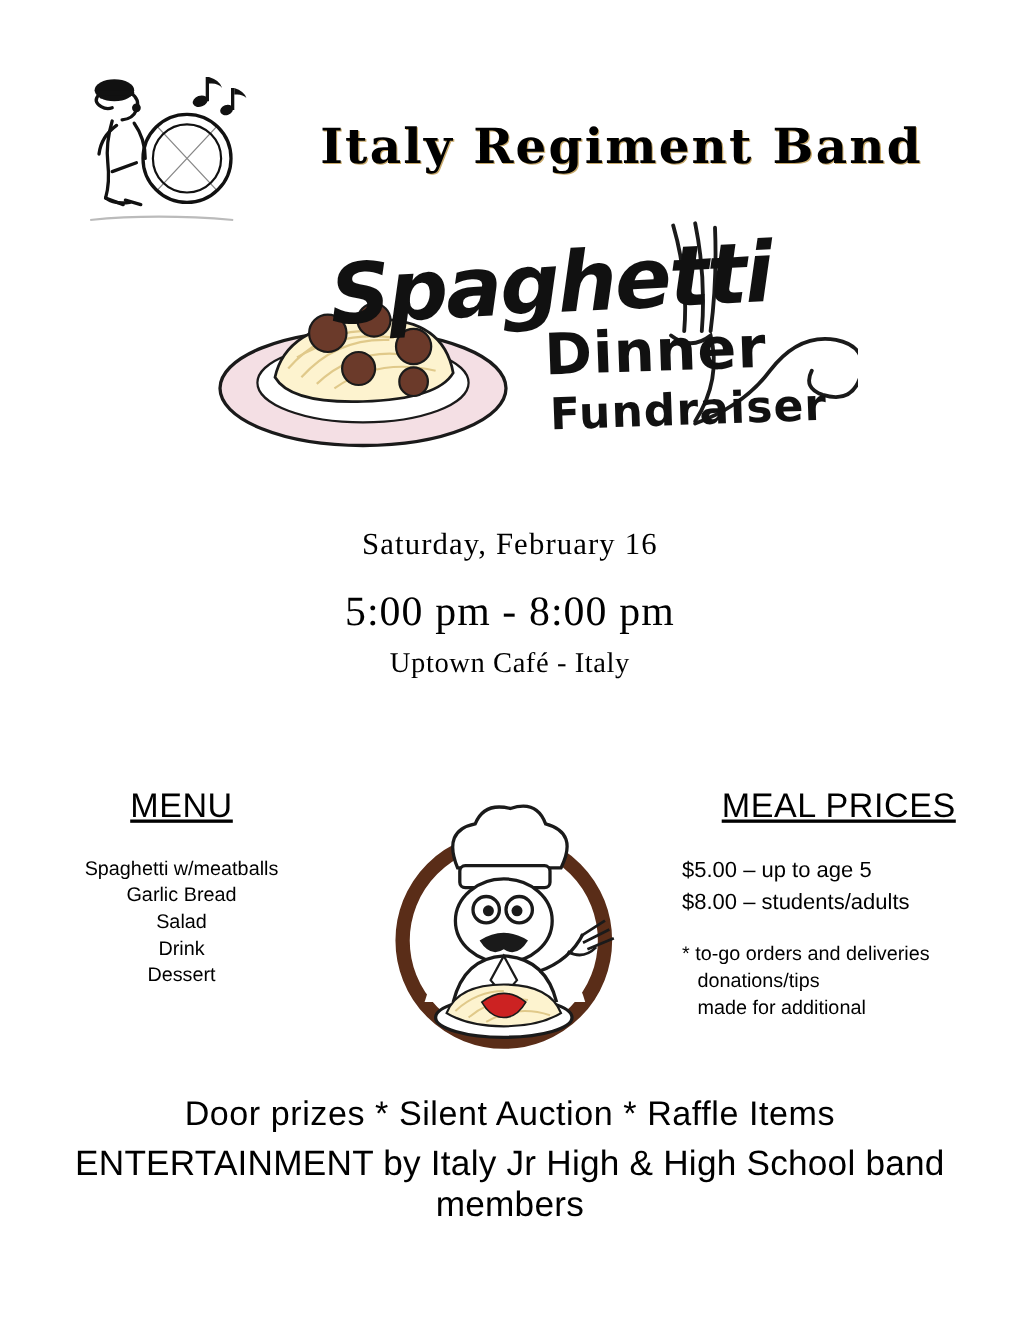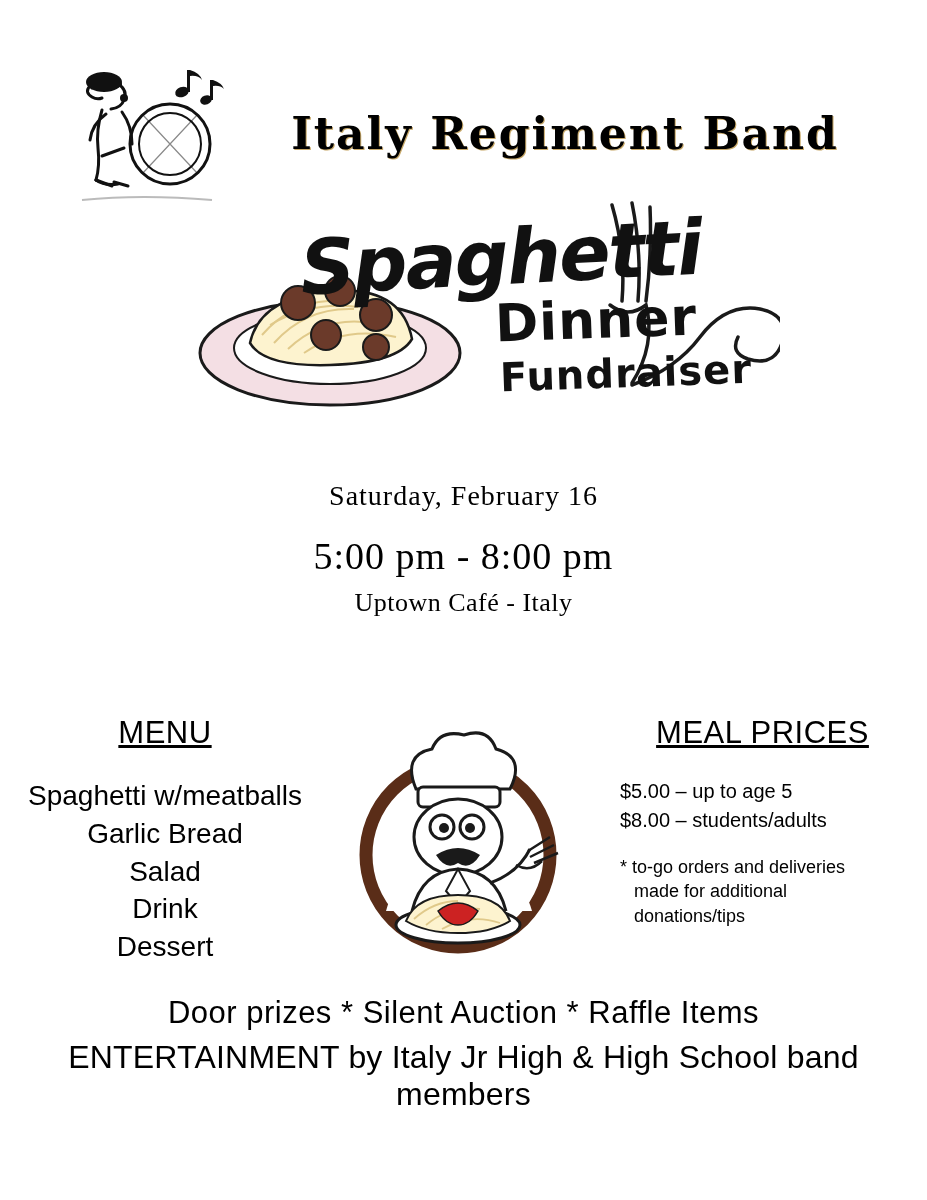--- a/index.html
+++ b/index.html
@@ -123,21 +123,21 @@
   .menu-col {
     position: absolute;
     left: 20px;
     top: 0;
     width: 290px;
     text-align: center;
   }
   .menu-list {
     margin-top: 26px;
     font-family: "Liberation Sans", sans-serif;
-    font-size: 28px;
+    font-size: 18px;
     line-height: 1.35;
   }
   .prices-col {
     position: absolute;
     left: 620px;
     top: 0;
     width: 290px;
     text-align: left;
   }
   .prices-col .col-heading {
@@ -332,22 +332,22 @@
   </div>
 
   <div class="prices-col">
     <span class="col-heading">MEAL PRICES</span>
     <div class="price-list">
       <div>$5.00 – up to age 5</div>
       <div>$8.00 – students/adults</div>
     </div>
     <div class="price-note">
       <div>* to-go orders and deliveries</div>
+      <span class="note-indent">donations/tips</span>
       <span class="note-indent">made for additional</span>
-      <span class="note-indent">donations/tips</span>
     </div>
   </div>
 </div>
 
 <div class="footer">
   <div class="footer-line1">Door prizes  *  Silent Auction  *  Raffle Items</div>
   <div class="footer-line2">ENTERTAINMENT by Italy Jr High &amp; High School band members</div>
 </div>
 
 </body></html>

